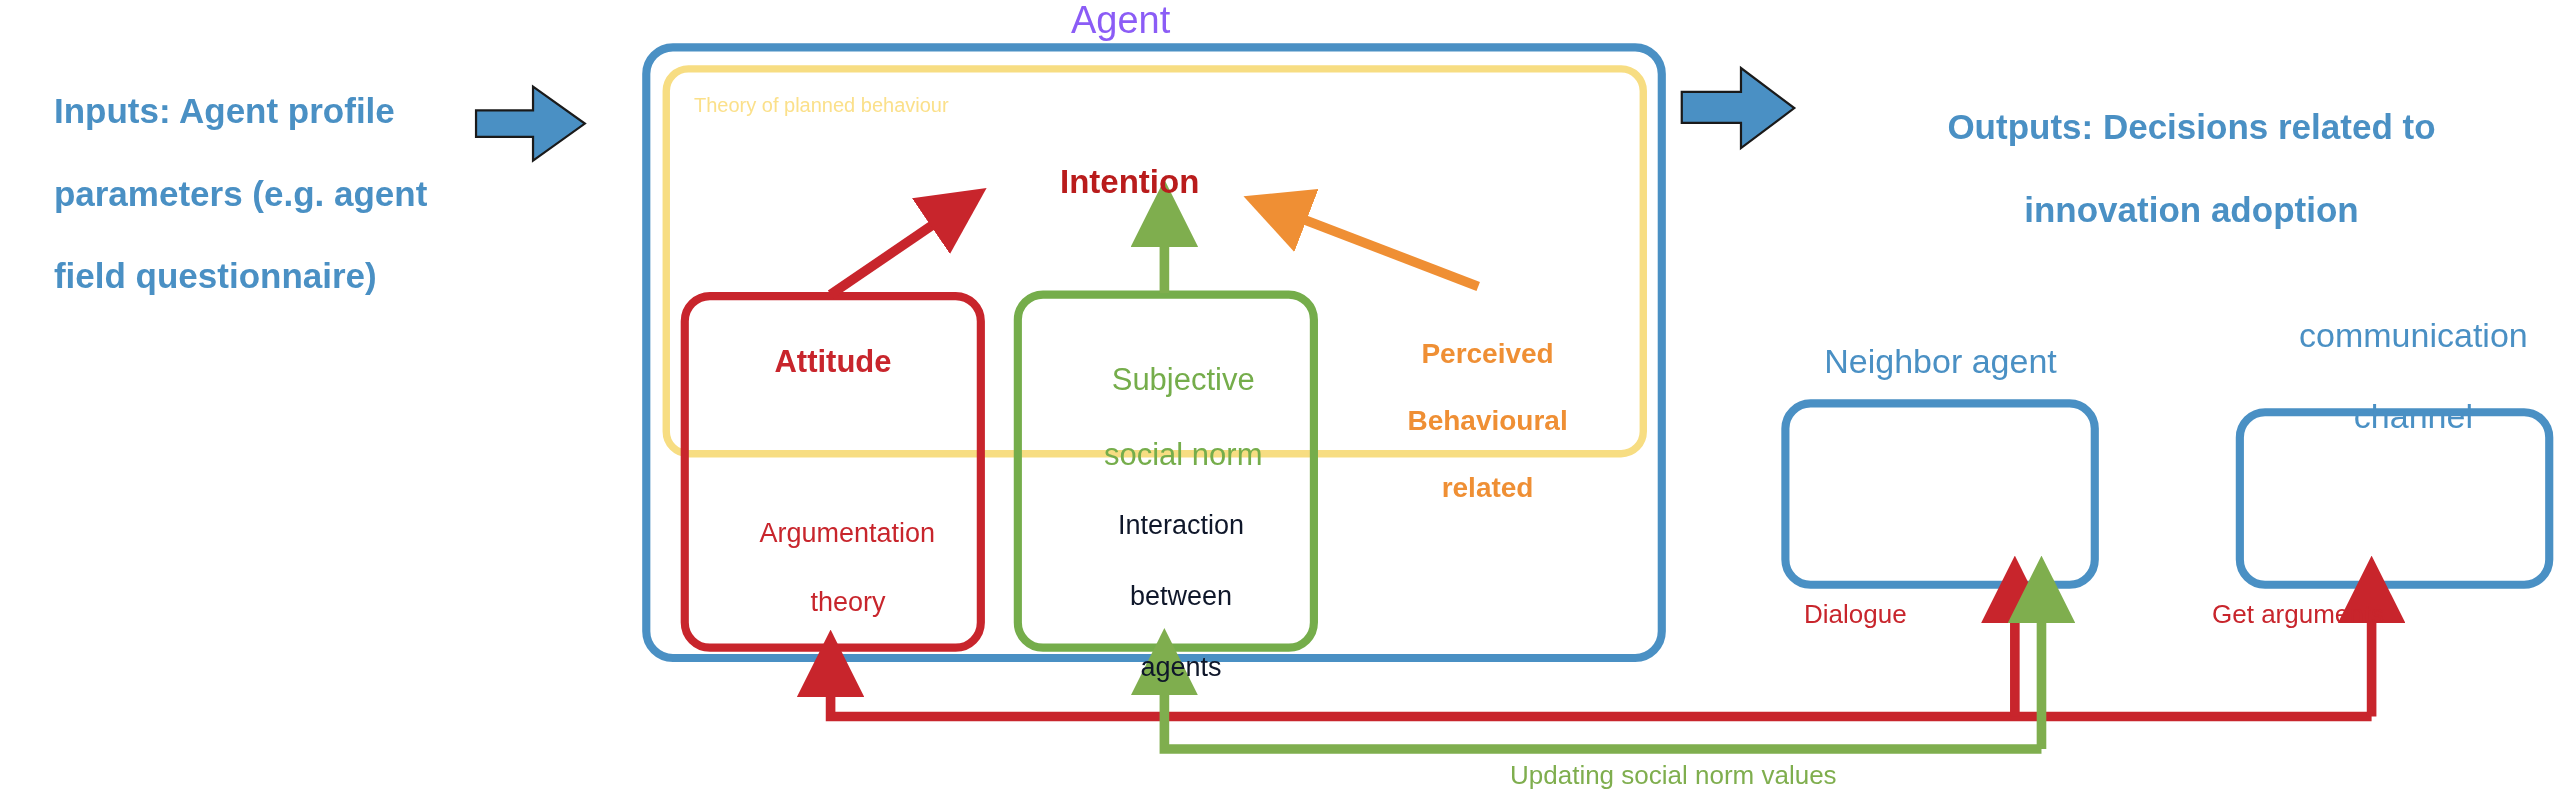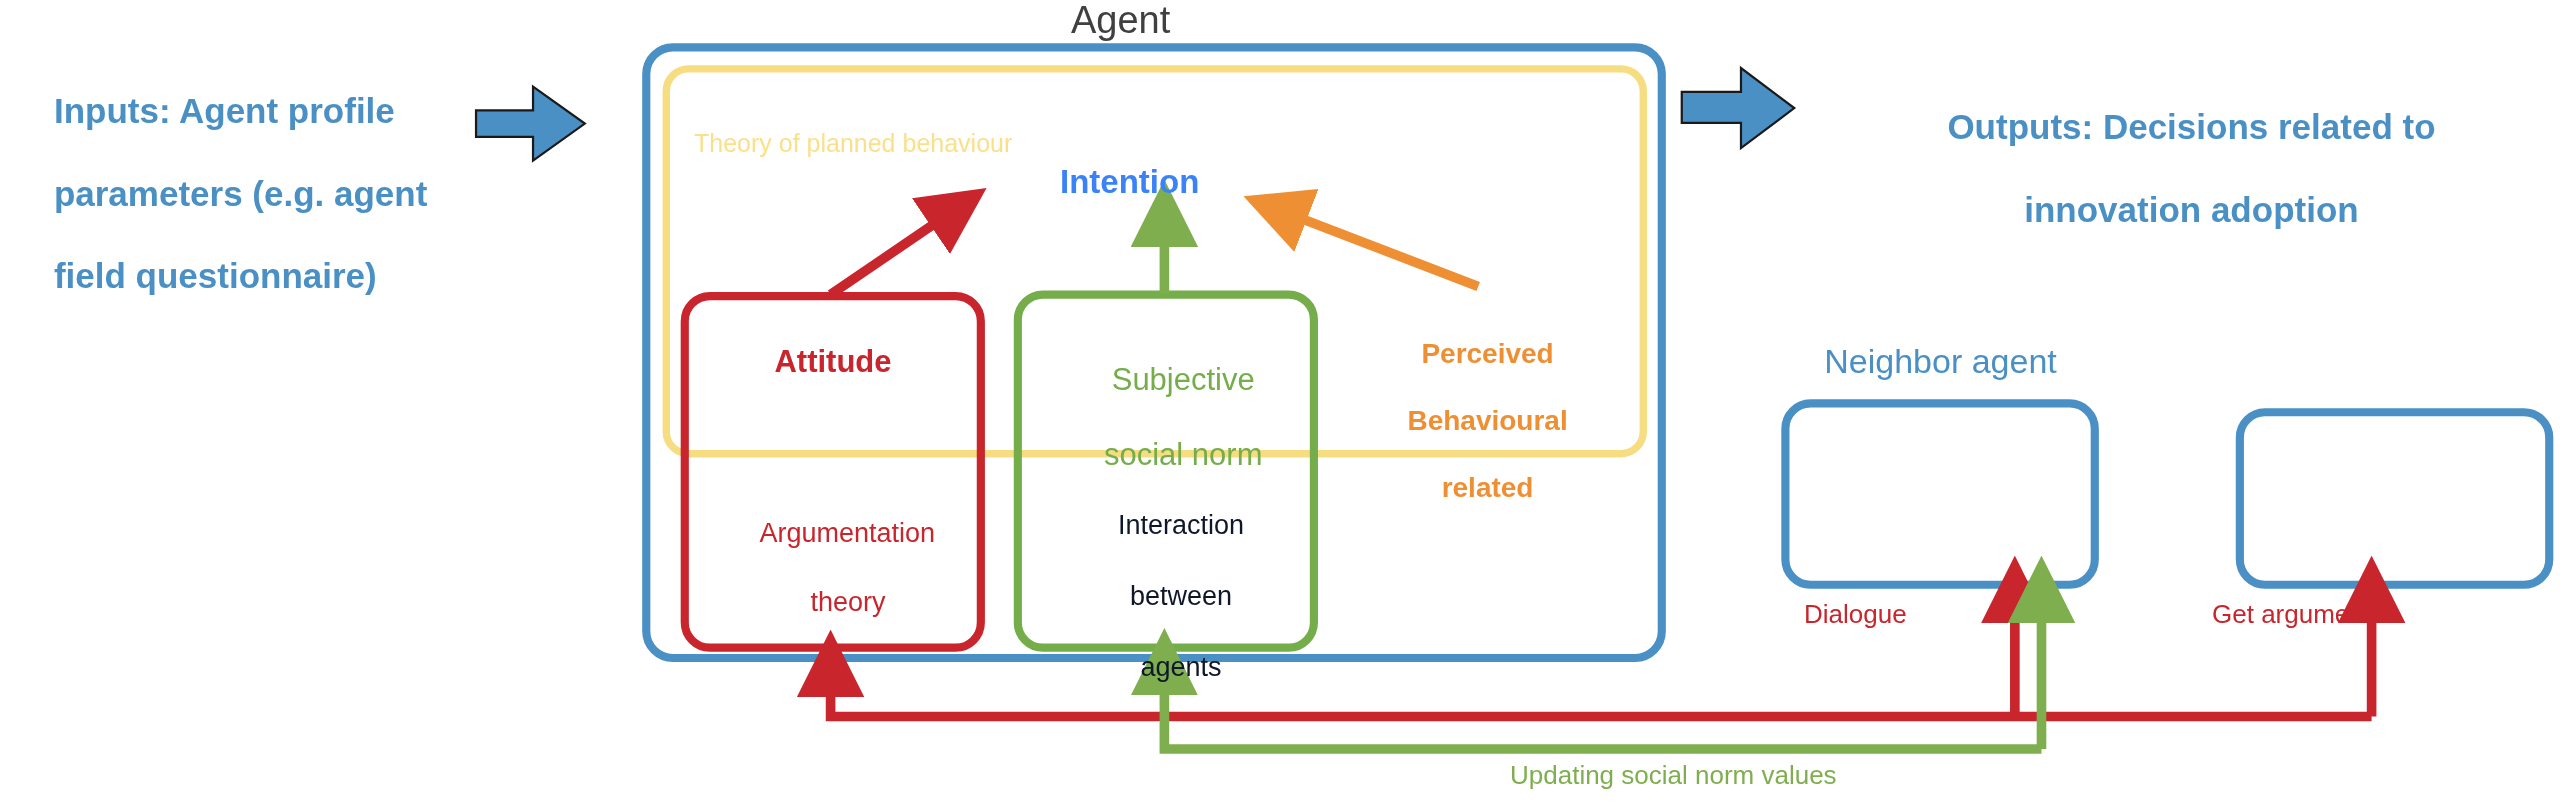--- a/index.html
+++ b/index.html
@@ -33,32 +33,31 @@
   }
   .io-label {
     color: #4a90c4;
     font-size: 35px;
     font-weight: 700;
     line-height: 1.18;
   }
   .io-label .reg { font-weight: 700; }
 
   .agent-title {
-    color: #404040;
+    color: #8b5cf6;
     font-size: 38px;
     font-weight: 400;
   }
   .tpb-title {
     color: #fbe08a;
-    font-size: 25px;
-    font-weight: 400;
-    margin-top: 35px;
+    font-size: 20px;
+    font-weight: 400;
   }
   .intention {
-    color: #3b82f6;
+    color: #b91c1c;
     font-size: 33px;
     font-weight: 700;
   }
   .pbc {
     color: #ef8f34;
     font-size: 28px;
     font-weight: 700;
     text-align: center;
     line-height: 1.2;
   }
@@ -193,19 +192,23 @@
   <div class="txt ssn-sub" style="left:1018px; top:472px; width:296px;">
     <span>Interaction</span><br>
     <span>between</span><br>
     <span>agents</span>
   </div>
 
   <div class="txt node-title" style="left:1762px; top:341px; width:357px;">Neighbor agent</div>
 
   <div class="txt edge-label-red" style="left:1804px; top:600px;">Dialogue</div>
 
+  <div class="txt node-title" style="left:2213px; top:274px; width:363px;">
+    <span>communication</span><br>
+    <span>channel</span>
+  </div>
 
   <div class="txt edge-label-red" style="left:2212px; top:600px;">Get arguments</div>
 
   <div class="txt edge-label-green" style="left:1510px; top:761px;">Updating social norm values</div>
 
 </div>
 
 
 </body></html>

